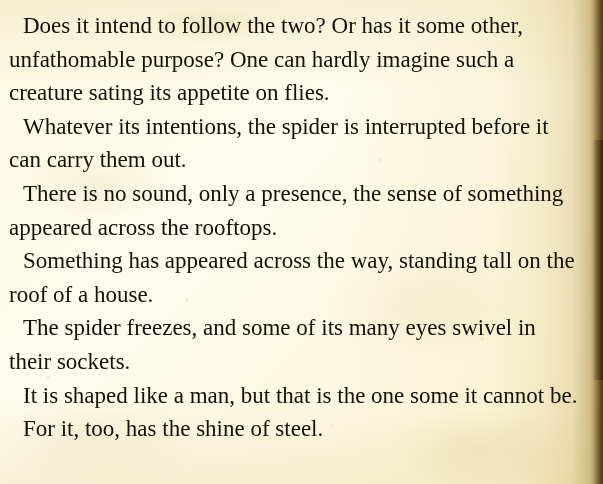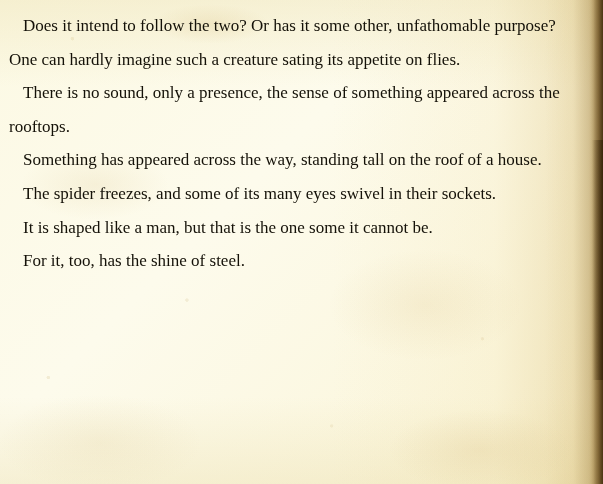--- a/index.html
+++ b/index.html
@@ -54,21 +54,21 @@
              background: radial-gradient(ellipse at center, rgba(214,190,130,0.14), rgba(255,255,255,0) 72%); }
 
   .text-body {
     position: absolute;
     left: 0;
     top: 0;
     width: 603px;
     padding: 9px 24px 0 9px;
     box-sizing: border-box;
     color: #141108;
-    font-size: 17px;
+    font-size: 23px;
     line-height: 33.6px;
     text-align: left;
   }
   .para {
     margin: 0;
     text-indent: 14px;
     white-space: normal;
   }
   
   .edge {
@@ -100,20 +100,21 @@
 <div class="page">
 
   <div class="stain stain-a"></div>
   <div class="stain stain-b"></div>
   <div class="stain stain-c"></div>
   <div class="stain stain-d"></div>
   <div class="stain stain-e"></div>
 
   <div class="text-body">
     <p class="para">Does it intend to follow the two? Or has it some other, unfathomable purpose? One can hardly imagine such a creature sating its appetite on flies.</p>
+    <p class="para">Whatever its intentions, the spider is interrupted before it can carry them out.</p>
     <p class="para">There is no sound, only a presence, the sense of something appeared across the rooftops.</p>
     <p class="para">Something has appeared across the way, standing tall on the roof of a house.</p>
     <p class="para">The spider freezes, and some of its many eyes swivel in their sockets.</p>
     <p class="para">It is shaped like a man, but that is the one some it cannot be.</p>
     <p class="para">For it, too, has the shine of steel.</p>
   </div>
 
   <div class="edge"></div>
   <div class="edge-dark"></div>
 </div>

